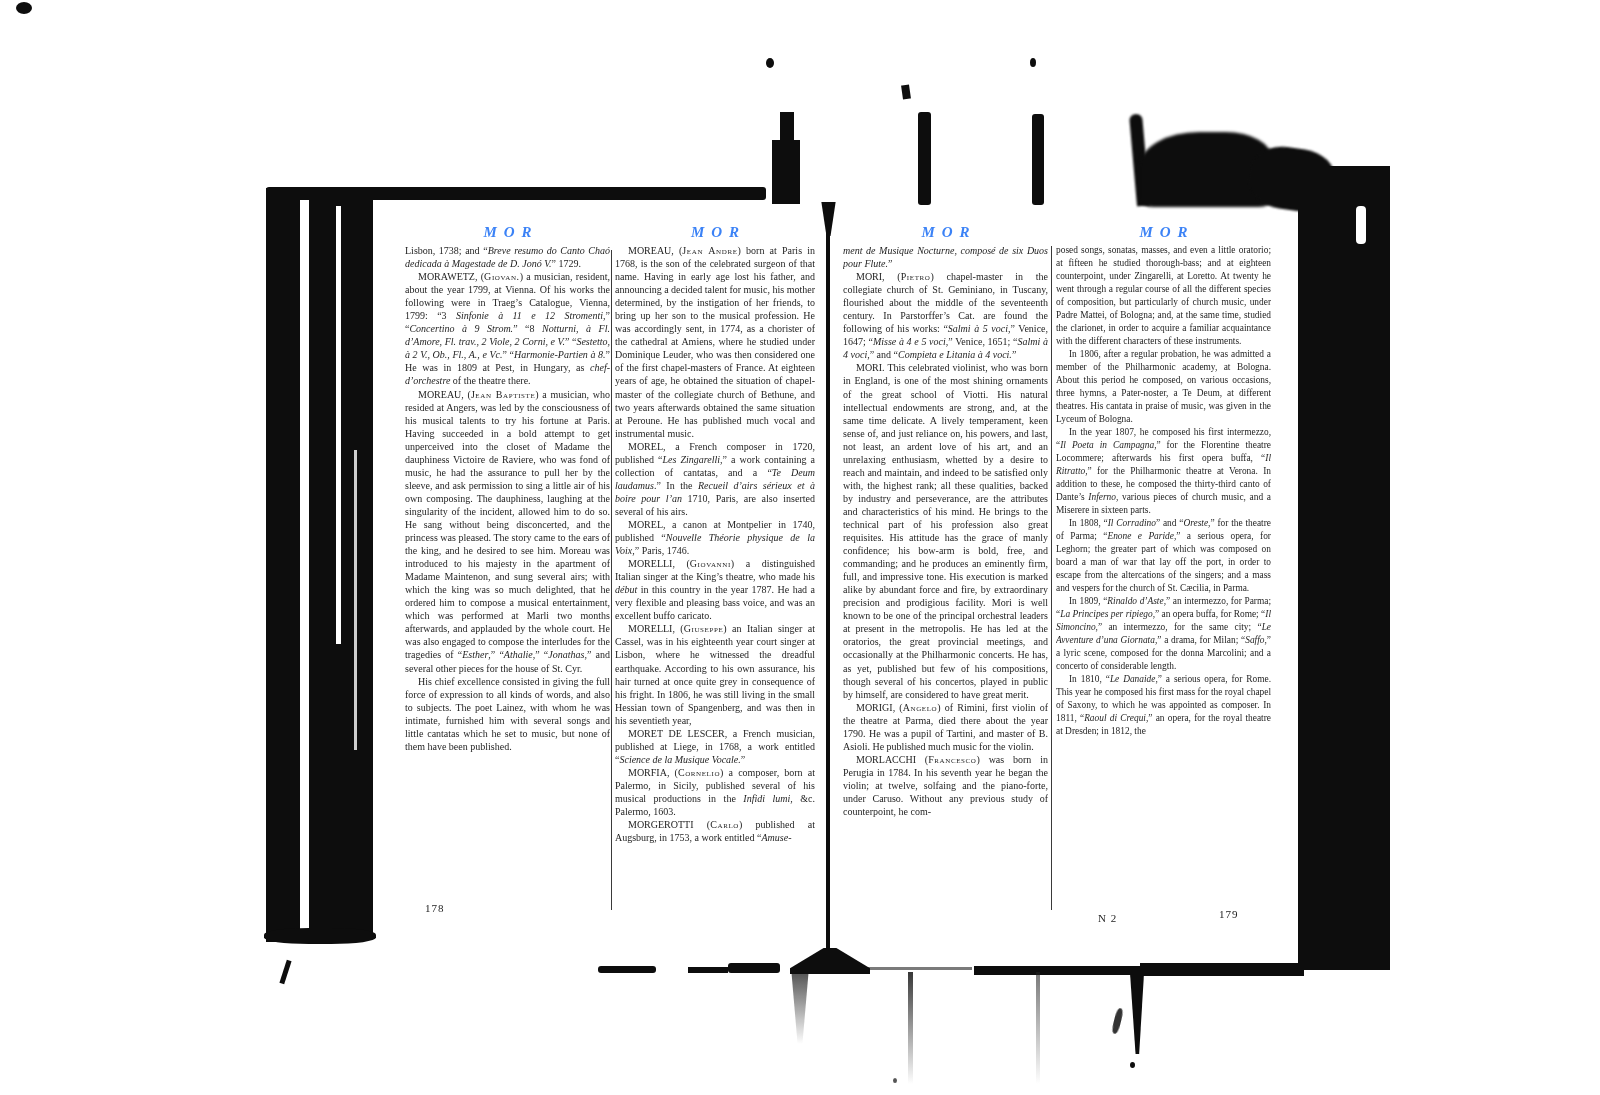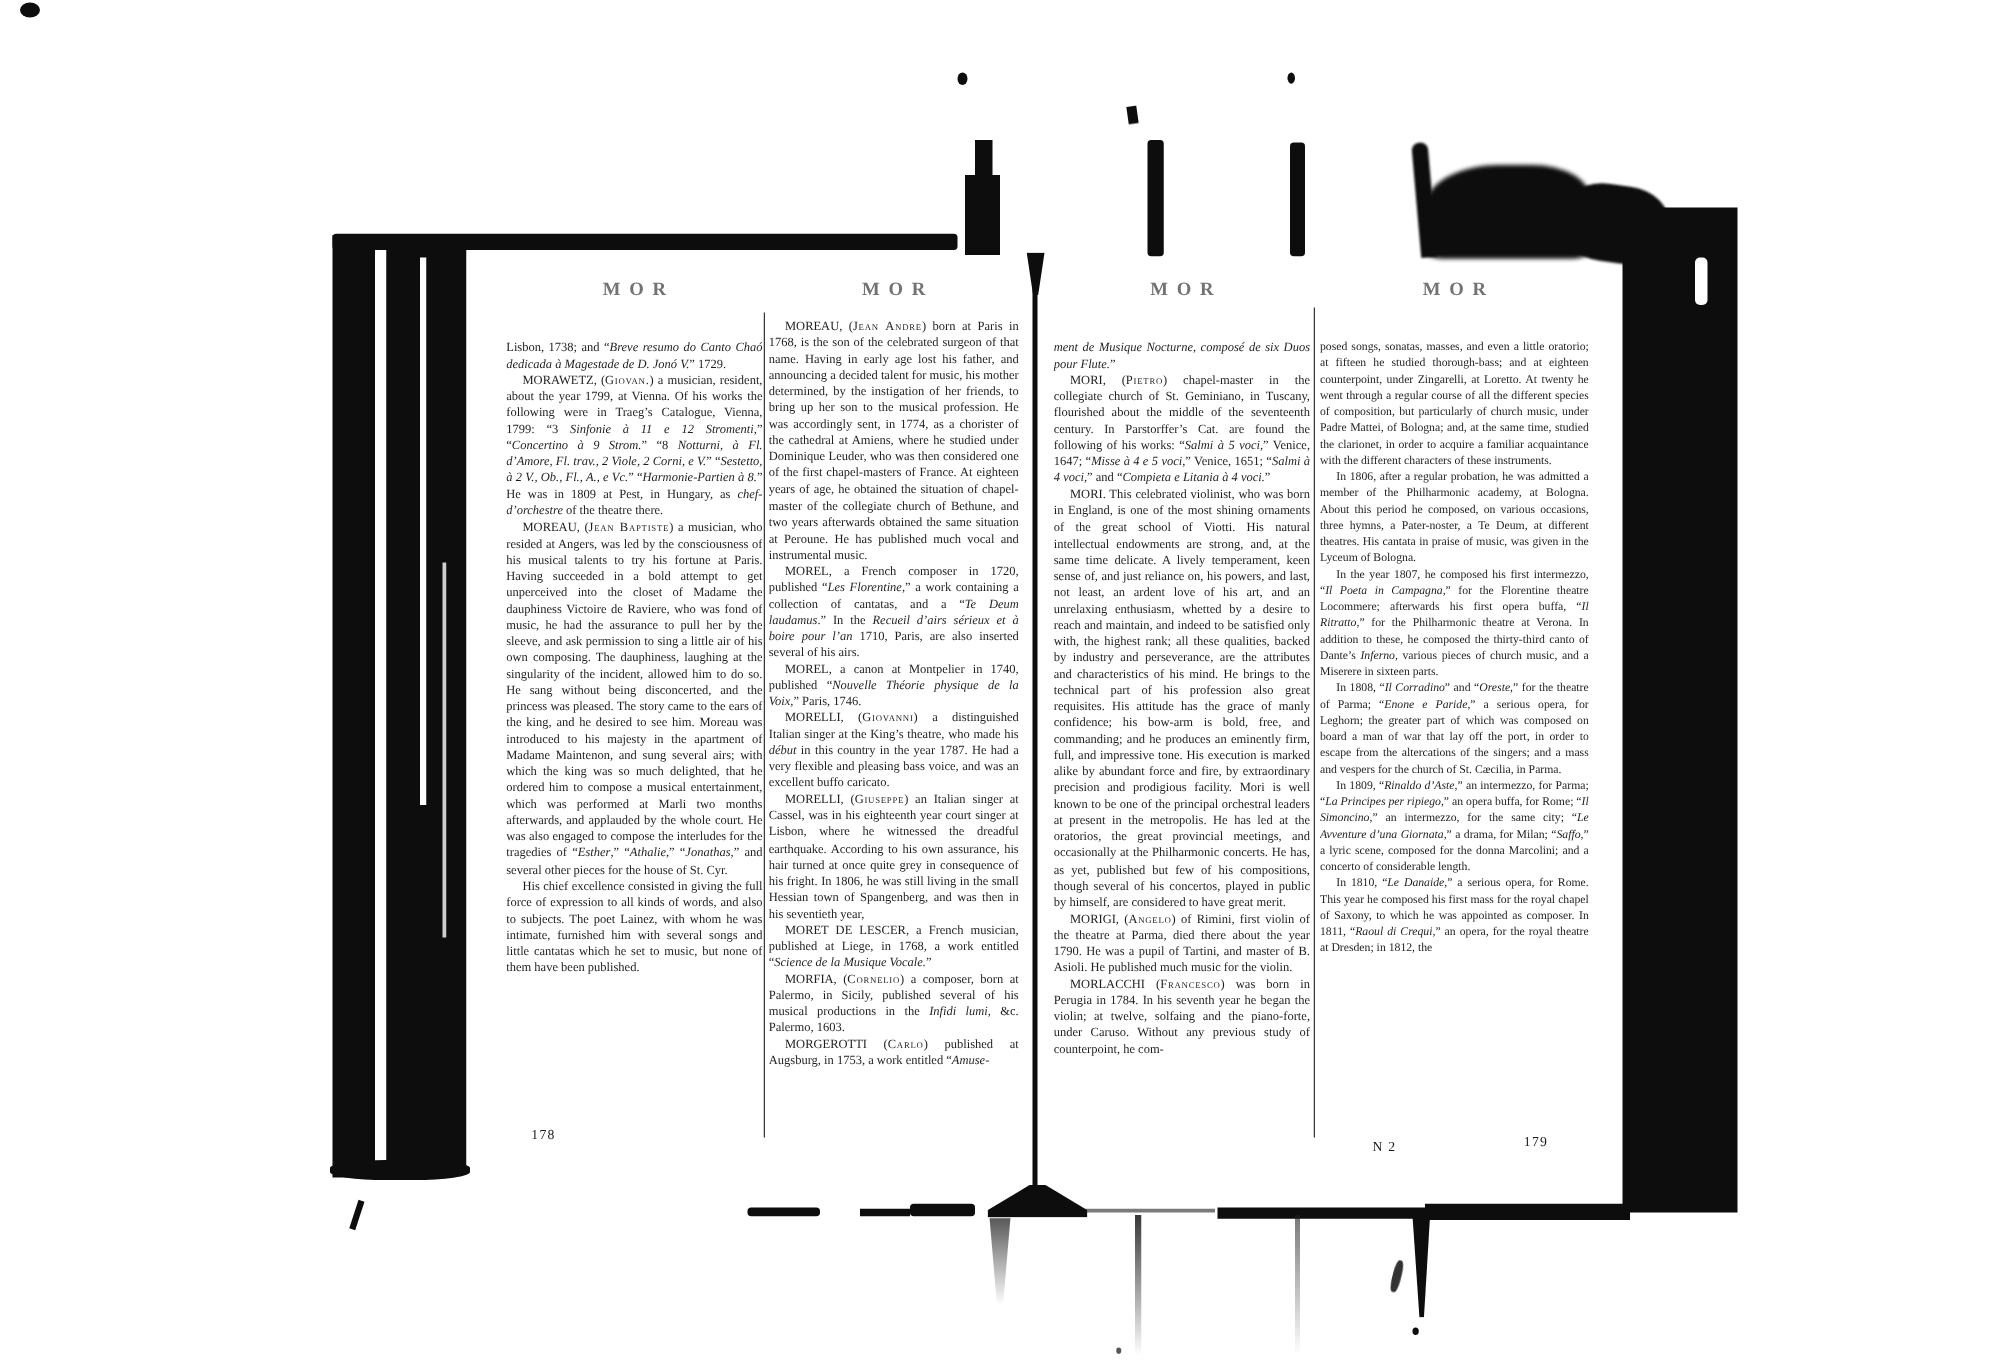--- a/index.html
+++ b/index.html
@@ -1,26 +1,26 @@
 <!DOCTYPE html>
 <html><head>
 <meta charset="utf-8">
 <style>
   html,body{margin:0;padding:0;background:#fff;}
   .canvas{position:relative;width:1600px;height:1095px;background:#ffffff;overflow:hidden;
           font-family:"Liberation Serif","DejaVu Serif",serif;color:#1d1d1d;}
   .page{position:absolute;background:#ffffff;}
   .col{position:absolute;top:224px;}
   .running-head{font-size:15px;letter-spacing:7px;padding-left:7px;text-align:center;
-                color:#737373;margin-bottom:14px;font-weight:bold;}
+                color:#3b82f6;margin-bottom:3px;font-weight:bold;font-style:italic;}
   .col-body{text-align:justify;font-size:10px;line-height:13.05px;color:#1e1e1e;
             max-height:662px;overflow:hidden;}
   .col-body.dense{font-size:9.4px;line-height:13.0px;}
   .col-body p{margin:0;text-indent:13px;}
-  .col-body p.noindent{text-indent:0;margin-top:17px;}
+  .col-body p.noindent{text-indent:0;}
   .i{font-style:italic;}
   .sc{font-variant:small-caps;letter-spacing:0.6px;}
   .col-rule{position:absolute;width:1px;background:#3a3a3a;}
   .footer-text{position:absolute;font-size:11px;color:#1c1c1c;letter-spacing:1px;}
   
   .ink{position:absolute;background:#0d0d0d;}
   .white{background:#ffffff;}
   .blur05{filter:blur(0.5px);}
   .blur1{filter:blur(1px);}
   .blur15{filter:blur(1.5px);}
@@ -39,21 +39,21 @@
         <p class="noindent"><span>Lisbon, 1738; and “</span><span class="i">Breve resumo do Canto Chaó dedicada à Magestade de D. Jonó V.</span><span>” 1729.</span></p>
         <p><span>MORAWETZ, (</span><span class="sc">Giovan.</span><span>) a musician, resident, about the year 1799, at Vienna. Of his works the following were in Traeg’s Catalogue, Vienna, 1799: “3 </span><span class="i">Sinfonie à 11 e 12 Stromenti</span><span>,” “</span><span class="i">Concertino à 9 Strom.</span><span>” “8 </span><span class="i">Notturni, à Fl. d’Amore, Fl. trav., 2 Viole, 2 Corni, e V.</span><span>” “</span><span class="i">Sestetto, à 2 V., Ob., Fl., A., e Vc.</span><span>” “</span><span class="i">Harmonie-Partien à 8.</span><span>” He was in 1809 at Pest, in Hungary, as </span><span class="i">chef-d’orchestre</span><span> of the theatre there.</span></p>
         <p><span>MOREAU, (</span><span class="sc">Jean Baptiste</span><span>) a musician, who resided at Angers, was led by the consciousness of his musical talents to try his fortune at Paris. Having succeeded in a bold attempt to get unperceived into the closet of Madame the dauphiness Victoire de Raviere, who was fond of music, he had the assurance to pull her by the sleeve, and ask permission to sing a little air of his own composing. The dauphiness, laughing at the singularity of the incident, allowed him to do so. He sang without being disconcerted, and the princess was pleased. The story came to the ears of the king, and he desired to see him. Moreau was introduced to his majesty in the apartment of Madame Maintenon, and sung several airs; with which the king was so much delighted, that he ordered him to compose a musical entertainment, which was performed at Marli two months afterwards, and applauded by the whole court. He was also engaged to compose the interludes for the tragedies of “</span><span class="i">Esther</span><span>,” “</span><span class="i">Athalie</span><span>,” “</span><span class="i">Jonathas</span><span>,” and several other pieces for the house of St. Cyr.</span></p>
         <p><span>His chief excellence consisted in giving the full force of expression to all kinds of words, and also to subjects. The poet Lainez, with whom he was intimate, furnished him with several songs and little cantatas which he set to music, but none of them have been published.</span></p>
       </div>
   </div>
   <div class="col" style="left:615px;width:200px;">
     <div class="running-head">MOR</div>
     <div class="col-body">
         <p><span>MOREAU, (</span><span class="sc">Jean Andre</span><span>) born at Paris in 1768, is the son of the celebrated surgeon of that name. Having in early age lost his father, and announcing a decided talent for music, his mother determined, by the instigation of her friends, to bring up her son to the musical profession. He was accordingly sent, in 1774, as a chorister of the cathedral at Amiens, where he studied under Dominique Leuder, who was then considered one of the first chapel-masters of France. At eighteen years of age, he obtained the situation of chapel-master of the collegiate church of Bethune, and two years afterwards obtained the same situation at Peroune. He has published much vocal and instrumental music.</span></p>
-        <p><span>MOREL, a French composer in 1720, published “</span><span class="i">Les Florentine</span><span>,” a work containing a collection of cantatas, and a “</span><span class="i">Te Deum laudamus</span><span>.” In the </span><span class="i">Recueil d’airs sérieux et à boire pour l’an</span><span> 1710, Paris, are also inserted several of his airs.</span></p>
+        <p><span>MOREL, a French composer in 1720, published “</span><span class="i">Les Zingarelli</span><span>,” a work containing a collection of cantatas, and a “</span><span class="i">Te Deum laudamus</span><span>.” In the </span><span class="i">Recueil d’airs sérieux et à boire pour l’an</span><span> 1710, Paris, are also inserted several of his airs.</span></p>
         <p><span>MOREL, a canon at Montpelier in 1740, published “</span><span class="i">Nouvelle Théorie physique de la Voix</span><span>,” Paris, 1746.</span></p>
         <p><span>MORELLI, (</span><span class="sc">Giovanni</span><span>) a distinguished Italian singer at the King’s theatre, who made his </span><span class="i">début</span><span> in this country in the year 1787. He had a very flexible and pleasing bass voice, and was an excellent buffo caricato.</span></p>
         <p><span>MORELLI, (</span><span class="sc">Giuseppe</span><span>) an Italian singer at Cassel, was in his eighteenth year court singer at Lisbon, where he witnessed the dreadful earthquake. According to his own assurance, his hair turned at once quite grey in consequence of his fright. In 1806, he was still living in the small Hessian town of Spangenberg, and was then in his seventieth year,</span></p>
         <p><span>MORET DE LESCER, a French musician, published at Liege, in 1768, a work entitled “</span><span class="i">Science de la Musique Vocale.</span><span>”</span></p>
         <p><span>MORFIA, (</span><span class="sc">Cornelio</span><span>) a composer, born at Palermo, in Sicily, published several of his musical productions in the </span><span class="i">Infidi lumi</span><span>, &amp;c. Palermo, 1603.</span></p>
         <p><span>MORGEROTTI (</span><span class="sc">Carlo</span><span>) published at Augsburg, in 1753, a work entitled “</span><span class="i">Amuse-</span></p>
       </div>
   </div>
 
   <div class="col" style="left:843px;width:205px;">

